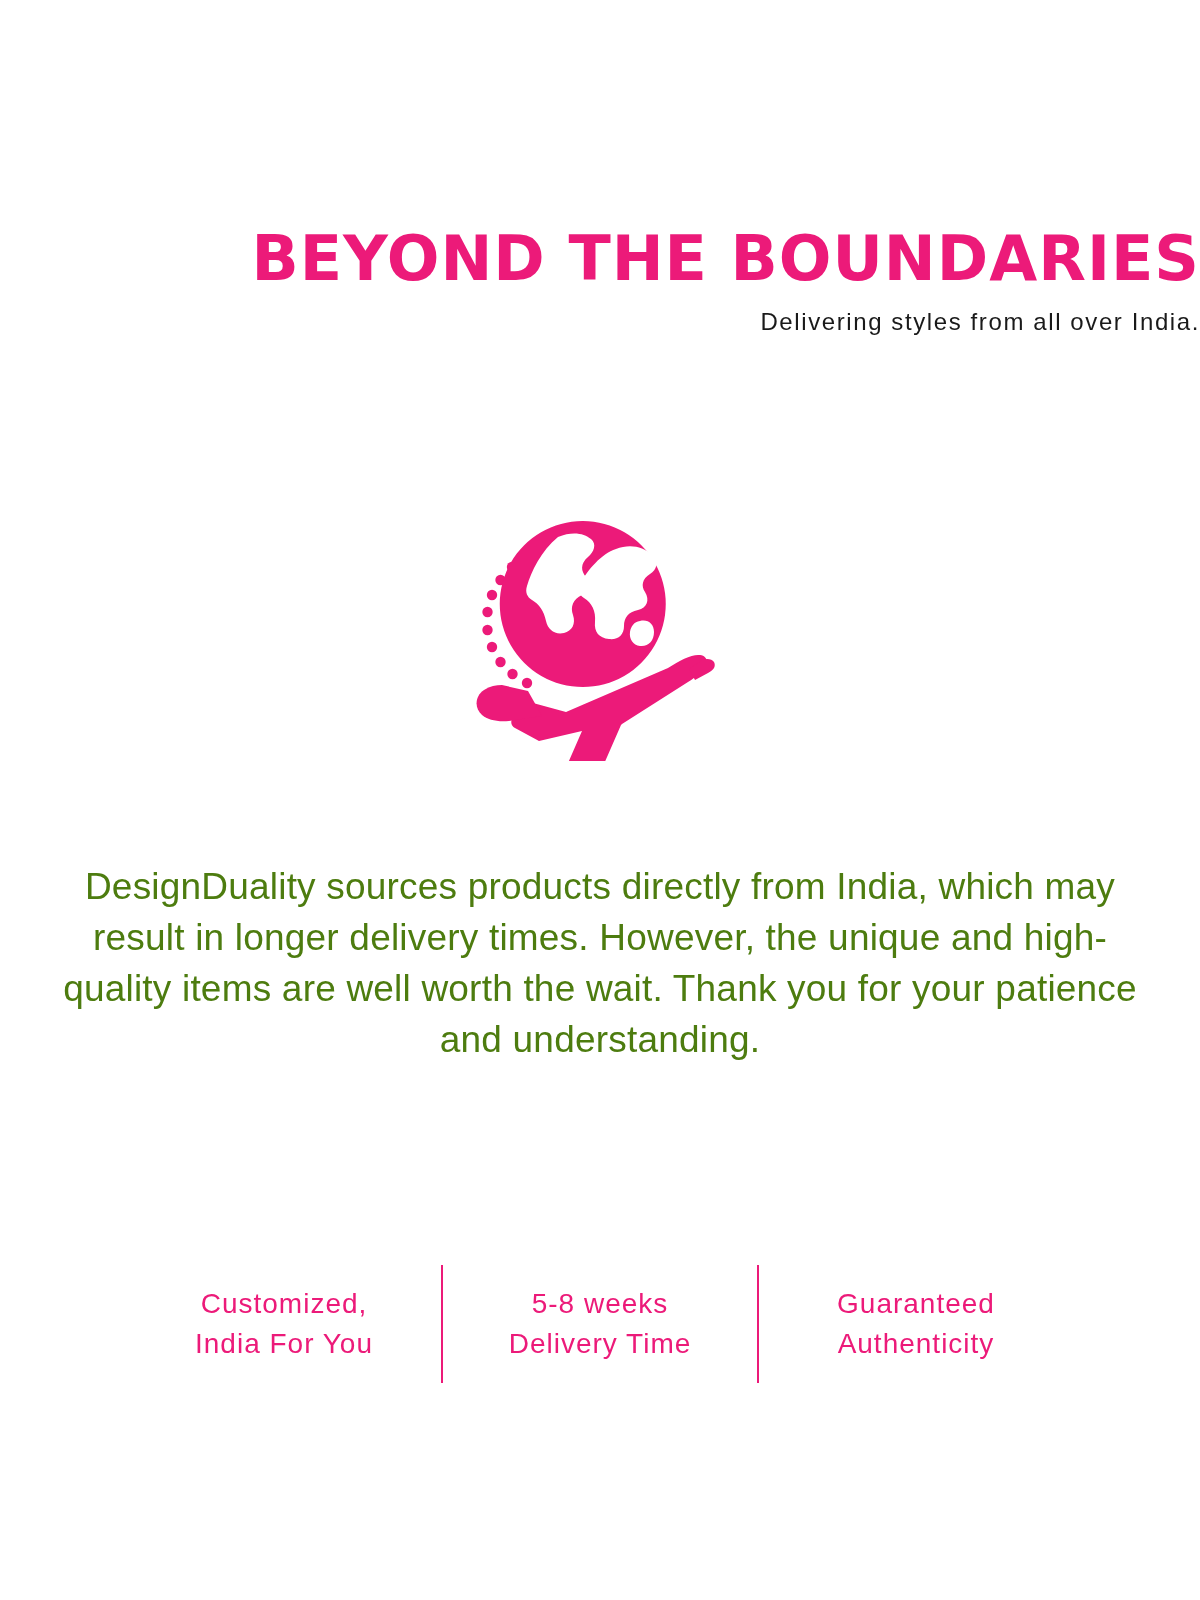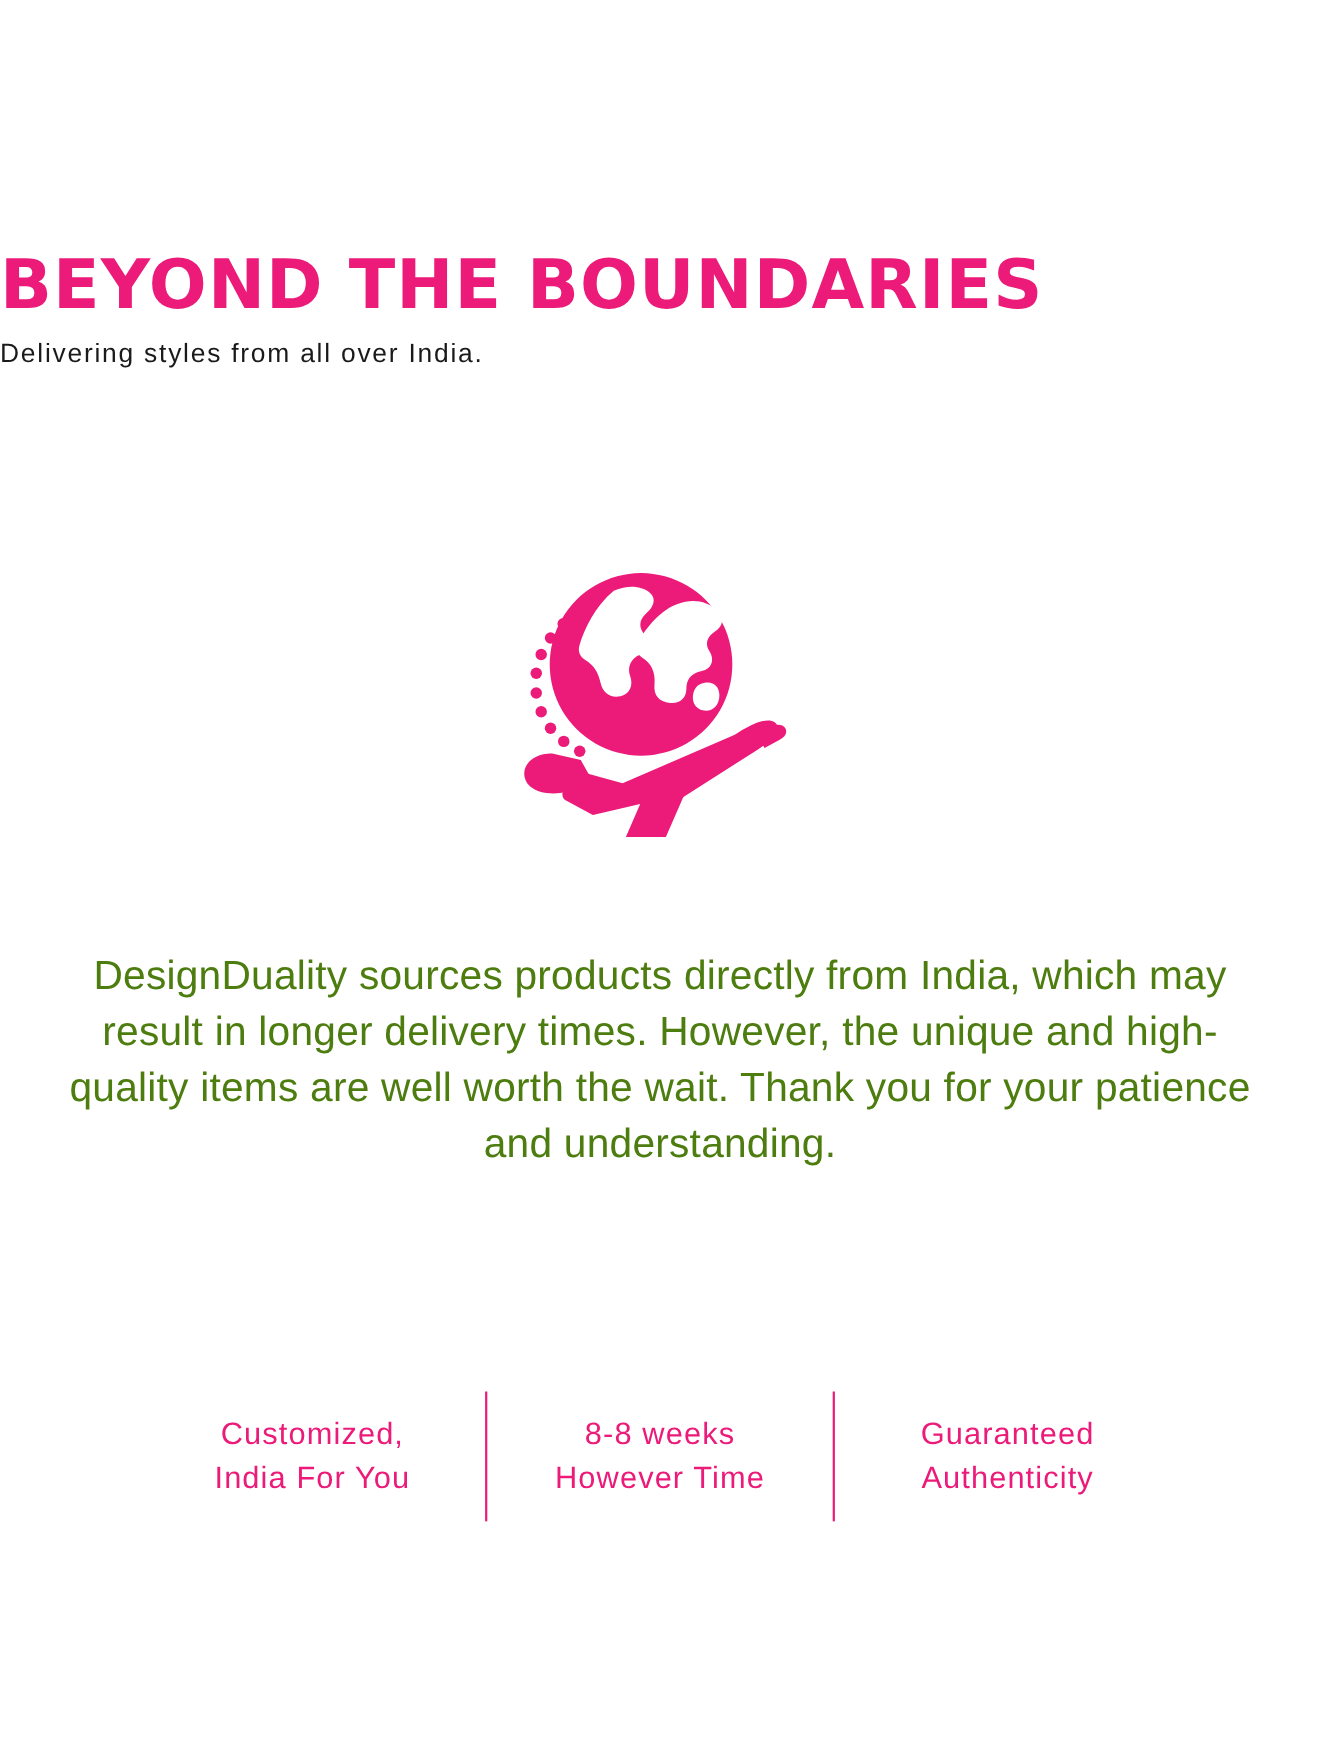--- a/index.html
+++ b/index.html
@@ -19,21 +19,21 @@
     height: 1600px;
     box-sizing: border-box;
     display: flex;
     flex-direction: column;
     align-items: center;
   }
 
   
   .header {
     margin-top: 228px;
-    text-align: left;
+    text-align: right;
     width: 100%;
   }
   .title {
     font-family: "DejaVu Sans", sans-serif;
     font-weight: bold;
     font-size: 62px;
     letter-spacing: 1px;
     color: #ec1a79;
     line-height: 1.0;
     margin: 0;
@@ -152,22 +152,22 @@
   <div class="features">
 
     <div class="feature">
       <span class="feature-line">Customized,</span>
       <span class="feature-line">India For You</span>
     </div>
 
     <div class="divider"></div>
 
     <div class="feature">
-      <span class="feature-line">8-8 weeks</span>
-      <span class="feature-line">However Time</span>
+      <span class="feature-line">5-8 weeks</span>
+      <span class="feature-line">Delivery Time</span>
     </div>
 
     <div class="divider"></div>
 
     <div class="feature">
       <span class="feature-line">Guaranteed</span>
       <span class="feature-line">Authenticity</span>
     </div>
 
   </div>

